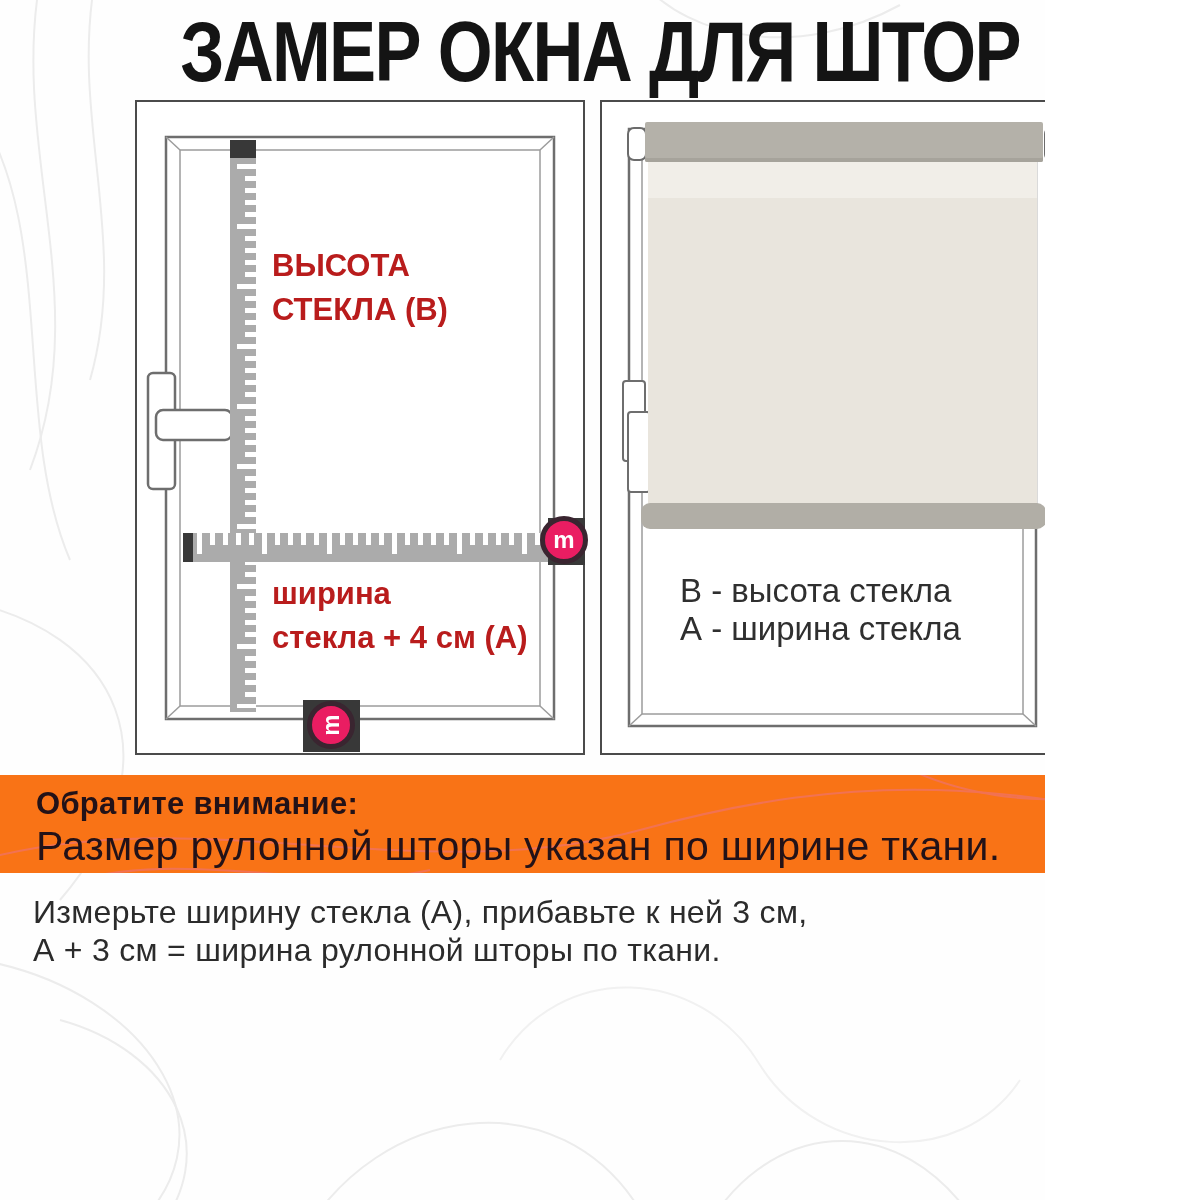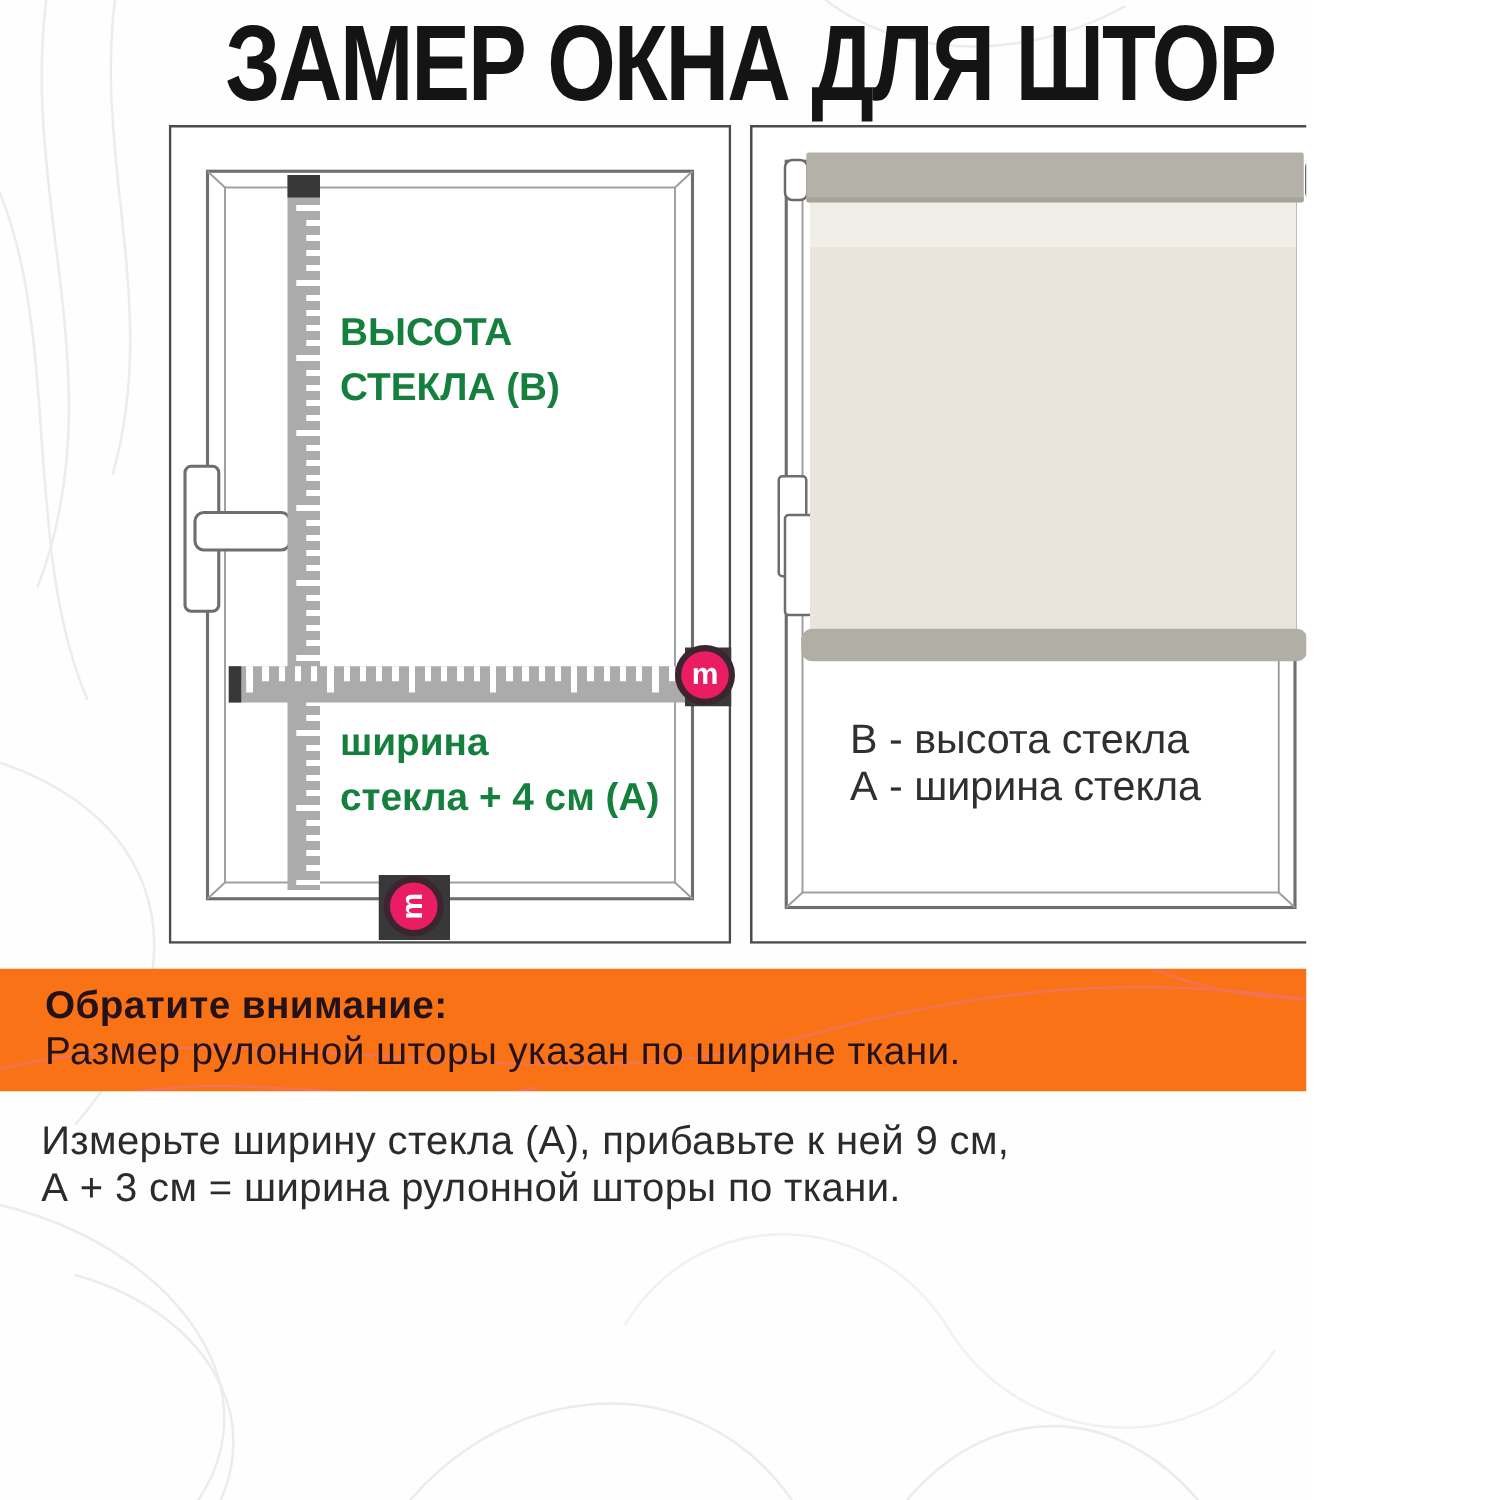--- a/index.html
+++ b/index.html
@@ -37,21 +37,21 @@
   .badge-box.h { left:413px; top:418px; width:37px; height:47px; }
   .badge-box.v { left:168px; top:600px; width:57px; height:52px; }
   .badge { position:absolute; width:48px; height:48px; border-radius:50%;
            background:#ea1d62; border:5px solid #3a2530; color:#ffffff;
            display:flex; align-items:center; justify-content:center;
            font-weight:700; font-size:24px; z-index:7; }
   .badge.h { left:405px; top:416px; }
   .badge.v { left:172px; top:601px; }
   .rot { display:inline-block; transform:rotate(-90deg); }
 
-  .label { position:absolute; font-weight:700; color:#15803d; font-size:31px;
+  .label { position:absolute; font-weight:700; color:#b91c1c; font-size:31px;
            line-height:44px; white-space:nowrap; z-index:8; }
   .label.height-label { left:137px; top:144px; }
   .label.width-label  { left:137px; top:472px; }
 
   
   .bracket { position:absolute; width:20px; height:34px; top:27px; border:2.5px solid #6b6b6b;
              border-radius:7px; background:#ffffff; z-index:3; }
   .bracket.left  { left:27px; }
   .bracket.right { left:444px; }
   .cassette { position:absolute; left:45px; top:22px; width:398px; height:40px;
@@ -64,21 +64,21 @@
                background:#b1aea6; border-radius:9px; z-index:5; }
   .legend { position:absolute; left:80px; top:472px; font-size:33px; line-height:38px;
             color:#2f2f2f; white-space:nowrap; z-index:6; }
 
   
   .banner { position:absolute; left:0; top:775px; width:1200px; height:98px;
             background:#f97316; z-index:2; overflow:hidden; }
   .banner svg { position:absolute; inset:0; }
   .banner-heading { position:absolute; left:36px; top:11px; font-size:31px; font-weight:700;
                     color:#231218; letter-spacing:.3px; white-space:nowrap; }
-  .banner-line { position:absolute; left:36px; top:48px; font-size:31px; font-weight:400;
+  .banner-line { position:absolute; left:36px; top:48px; font-size:41px; font-weight:400;
                  color:#231218; letter-spacing:.3px; white-space:nowrap;text-align:center; }
 
   
   .para { position:absolute; left:33px; font-size:32px; line-height:38px; color:#2b2b2b;
           letter-spacing:.3px; z-index:2; white-space:nowrap; }
   .para.p1 { top:893px; }
   .para.p2 { top:980px; }
   .para.p3 { top:1072px; }
 </style>
 </head>
@@ -182,17 +182,17 @@
     <svg width="1200" height="98" viewBox="0 0 1200 98" fill="none" stroke="#e9719e" stroke-width="2" opacity="0.45">
       <path d="M -20 85 C 200 25, 420 115, 640 55 S 1010 5, 1240 65"></path>
       <path d="M 900 -10 C 1000 40, 1120 30, 1210 -5"></path>
       <path d="M 60 110 C 180 70, 320 120, 430 95"></path>
     </svg>
     <div class="banner-heading">Обратите внимание:</div>
     <div class="banner-line">Размер рулонной шторы указан по ширине ткани.</div>
   </aside>
 
   <div class="para p1">
-    <div>Измерьте ширину стекла (А), прибавьте к ней 9 см,</div>
+    <div>Измерьте ширину стекла (А), прибавьте к ней 3 см,</div>
     <div>А + 3 см = ширина рулонной шторы по ткани.</div>
   </div>
 
 </div>
 
 </body></html>

